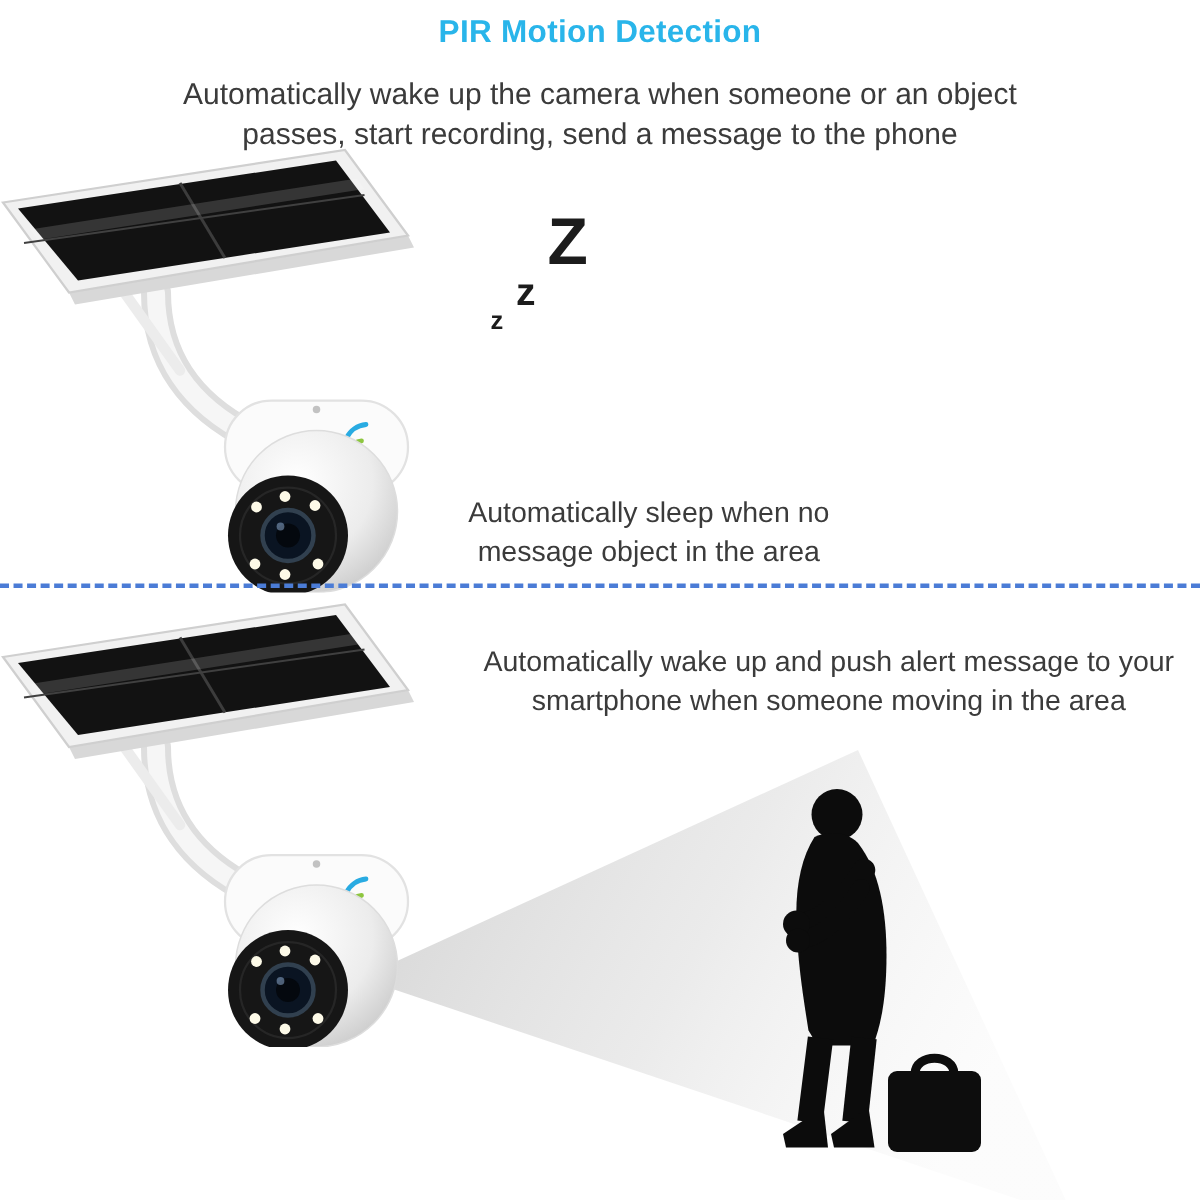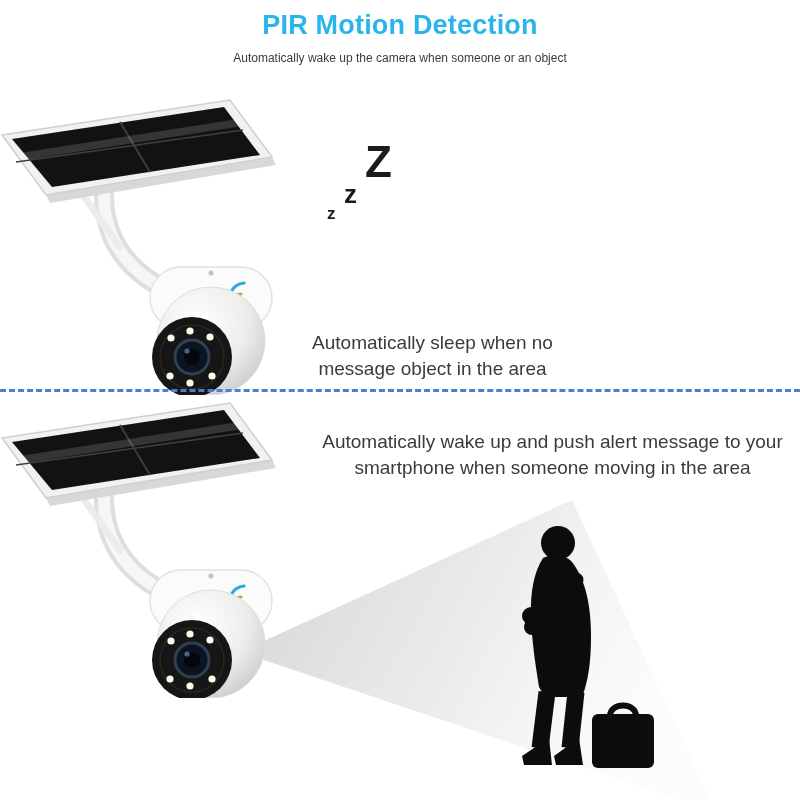--- a/index.html
+++ b/index.html
@@ -2,25 +2,25 @@
 <html><head>
 <meta charset="utf-8">
 <style>
   html,body { margin:0; padding:0; background:#fff; }
   .page {
     position:relative; width:800px; height:800px; background:#ffffff;
     overflow:hidden; font-family:"Liberation Sans", sans-serif;
   }
   .title {
     position:absolute; top:10px; left:0; width:800px; text-align:center;
-    font-size:27px; font-weight:bold; color:#29b5ea; letter-spacing:.2px;
+    font-size:21px; font-weight:bold; color:#29b5ea; letter-spacing:.2px;
   }
   .subtitle {
     position:absolute; top:50px; left:50px; width:700px; text-align:center;
-    font-size:12px; line-height:1.35; color:#3b3b3b;
+    font-size:20px; line-height:1.35; color:#3b3b3b;
   }
   .nowrap { white-space:nowrap; }
   .camera { position:absolute; left:0; width:300px; height:300px; }
   .camera-top { top:95px; }
   .camera-bottom { top:398px; z-index:3; }
   .zzz { position:absolute; color:#1c1c1c; font-weight:bold; line-height:1; }
   .z1 { top:140px; left:365px; font-size:44px; }
   .z2 { top:181px; left:344px; font-size:26px; }
   .z3 { top:205px; left:327px; font-size:17px; }
   .caption { position:absolute; text-align:center; font-size:19px; line-height:1.35; color:#3b3b3b; }
@@ -35,20 +35,21 @@
 </style>
 </head>
 <body>
 
 <div class="page">
 
   <div class="title">PIR Motion Detection</div>
 
   <div class="subtitle">
     <div class="nowrap">Automatically wake up the camera when someone or an object</div>
+    <div class="nowrap">passes, start recording, send a message to the phone</div>
   </div>
 
   <svg class="defs-holder" aria-hidden="true">
     <defs>
       <radialGradient id="sph" cx="38%" cy="32%" r="78%">
         <stop offset="0" stop-color="#ffffff"></stop>
         <stop offset="0.6" stop-color="#ececec"></stop>
         <stop offset="1" stop-color="#c7c7c7"></stop>
       </radialGradient>
       <linearGradient id="beamGrad" x1="0" y1="0" x2="1" y2="0.35">

